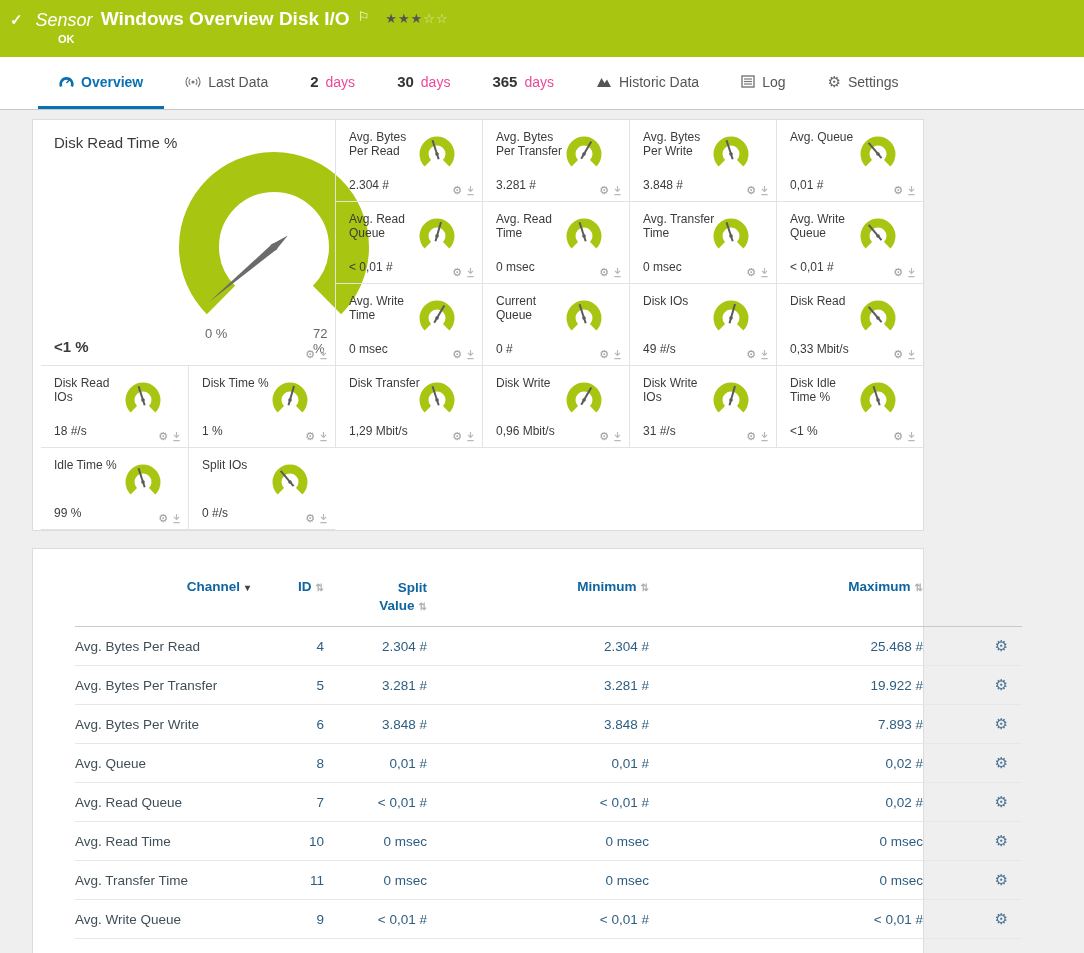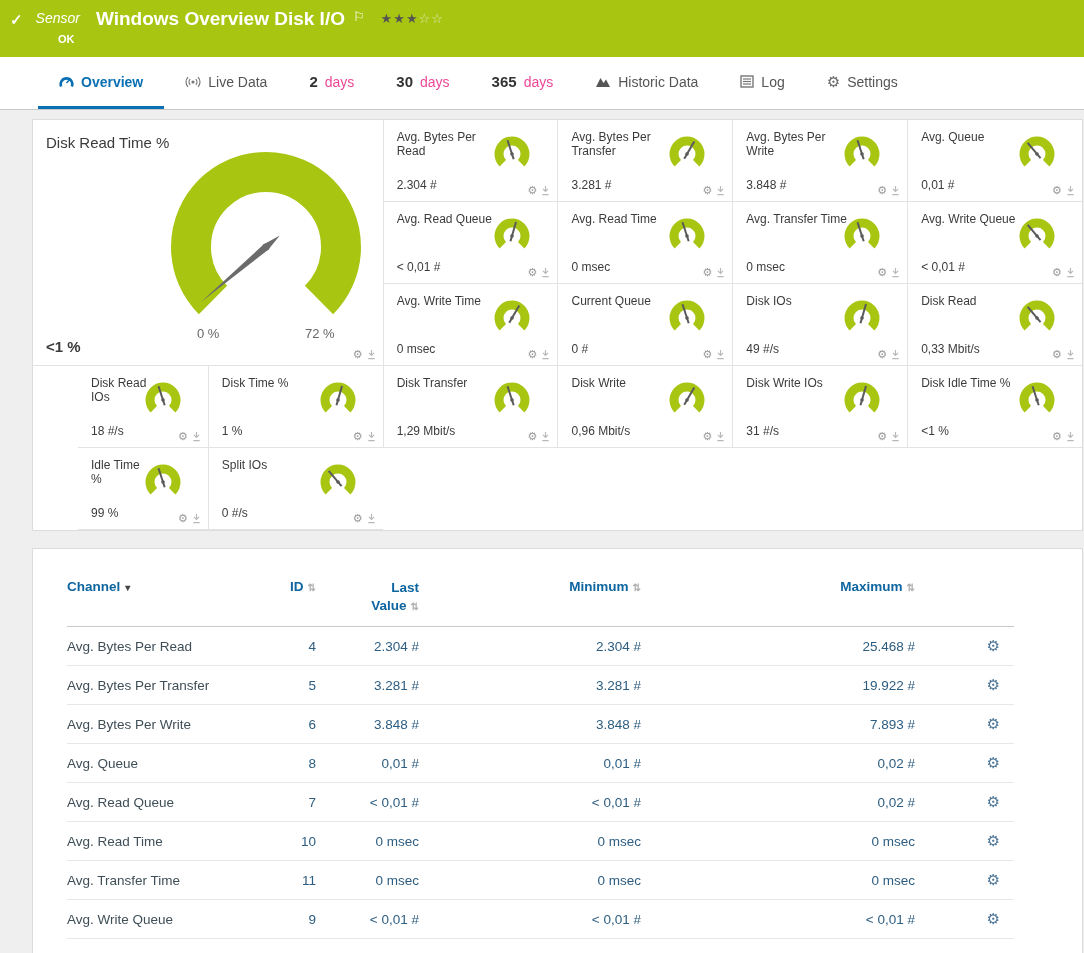--- a/index.html
+++ b/index.html
@@ -7,21 +7,21 @@
   html,body { margin:0; padding:0; }
   body {
     width:1084px; height:953px; overflow:hidden;
     font-family:"Liberation Sans", sans-serif; background:#fff; color:#3b3b3b;
   }
 
   
   .topbar { height:57px; background:var(--green); color:#fff; position:relative; }
   .topbar-row { display:flex; align-items:flex-start; padding:7px 0 0 10px; }
   .check-ico { font-size:15px; font-weight:bold; margin-top:4px; }
-  .kind { font-style:italic; font-size:14px; margin:3px 8px 0 13px; }
+  .kind { font-style:italic; font-size:18px; margin:3px 0 0 13px; }
   .sensor-title { font-size:19px; font-weight:bold; margin:1px 0 0 8px; }
   .flag-ico { font-size:13px; margin:2px 0 0 8px; cursor:pointer; }
   .stars { margin:4px 0 0 16px; font-size:13px; letter-spacing:1px; cursor:pointer; }
   .star-f { color:#545454; }
   .star-e { color:#dfe8ae; }
   .status-ok { position:absolute; left:58px; top:33px; font-size:11px; font-weight:bold; }
 
   
   .tabs { height:53px; background:#fff; border-bottom:1px solid #c9c9c9; display:flex; align-items:center; padding-left:38px; }
   .tab { height:100%; display:flex; align-items:center; gap:7px; padding:0 21px; font-size:14px; color:#555;
@@ -30,27 +30,27 @@
   .tab .num { font-weight:bold; color:#333; font-size:15px; }
   .tab .word { color:#ec4899; }
   .tab svg { flex:none; }
   .ov-arc { fill:none; stroke:var(--blue); stroke-width:2.6; }
   .ov-needle { stroke:var(--blue); stroke-width:1.4; }
   .gray-ico { stroke:#777; fill:none; stroke-width:1.2; }
   .gear-tab { font-size:15px; color:#666; }
 
   
   .content { background:#efefef; padding:9px 0 0 32px; height:843px; }
-  .card { background:#fff; border:1px solid #dcdcdc; width:1051px; }
+  .card { background:#fff; border:1px solid #dcdcdc; width:892px;padding-left:8px; }
 
   
   .gauge-grid { display:grid; grid-template-columns:repeat(6,1fr); }
   .big-tile { grid-column:span 2; grid-row:span 3; position:relative; height:246px; border-bottom:1px solid #e3e3e3; cursor:pointer; }
   .tile { position:relative; height:82px; border-bottom:1px solid #e3e3e3; border-left:1px solid #e3e3e3; cursor:pointer; }
-  .tile:nth-child(14), .tile:nth-child(20) { border-left:none;margin-left:45px; }
+  .tile:nth-child(14), .tile:nth-child(20) { border-left:none; }
   .tile-label { position:absolute; top:11px; left:13px; right:58px; font-size:12px; color:#3b3b3b; line-height:1.15; }
   .tile-value { position:absolute; bottom:9px; left:13px; font-size:12px; color:#3b3b3b; }
   .mini-gauge { position:absolute; top:14px; right:22px; }
   .arc { fill:none; stroke:var(--green); stroke-width:9; }
   .needle { stroke:#5a5a5a; stroke-width:2; transform-origin:23px 20px; transform:rotate(-18deg); }
   .hub { fill:#5a5a5a; }
   .tile:nth-child(3n) .needle { transform:rotate(16deg); }
   .tile:nth-child(4n+1) .needle { transform:rotate(-40deg); }
   .tile:nth-child(7n+3) .needle { transform:rotate(30deg); }
   .tile-icons { position:absolute; right:7px; bottom:5px; display:flex; align-items:center; gap:4px; }
@@ -65,21 +65,21 @@
   .big-needle { fill:#6b6b6b; }
   .scale-min { position:absolute; top:206px; left:164px; font-size:13px; color:#666; }
   .scale-max { position:absolute; top:206px; left:272px; font-size:13px; color:#666; }
 
   
   .table-card { margin-top:17px; min-height:420px; }
   .table-wrap { padding:26px 70px 8px 34px; }
   table { width:100%; border-collapse:collapse; table-layout:fixed; }
   th { color:#0e65a0; font-size:13.5px; font-weight:bold; text-align:right; vertical-align:top;
        padding:4px 0 12px; border-bottom:1px solid #c9c9c9; cursor:pointer; }
-  th.h-channel { text-align:left; }
+  th.h-channel { text-align:right; }
   td { font-size:13.5px; padding:10px 0; border-bottom:1px solid #e7e7e7; }
   td.c-channel { color:#3f4e57; text-align:left; }
   td.c-num { text-align:right; color:#2d5d80; }
   td.c-gear { text-align:right; padding-right:14px; }
   .row-gear { color:#4d7596; font-size:15px; cursor:pointer; }
   .sort-tri { color:#444; font-size:10px; margin-left:5px; }
   .sort-both { color:#b0b0b0; font-size:10px; margin-left:4px; }
   .lv-line { line-height:1.3; }
 </style>
 </head>
@@ -102,21 +102,21 @@
         <path class="ov-arc" d="M2.2 11.5 A5.8 5.8 0 1 1 12.8 11.5"></path>
         <line class="ov-needle" x1="7.5" y1="8" x2="11.5" y2="3.5"></line>
       </svg>
     <span>Overview</span>
   </div>
   <div class="tab">
     <svg width="16" height="12" viewBox="0 0 16 12">
         <circle cx="8" cy="6" r="1.6" fill="#777"></circle>
         <path class="gray-ico" d="M5.2 3.2 a4 4 0 0 0 0 5.6 M3 1.2 a6.8 6.8 0 0 0 0 9.6 M10.8 3.2 a4 4 0 0 1 0 5.6 M13 1.2 a6.8 6.8 0 0 1 0 9.6"></path>
       </svg>
-    <span>Live Data</span>
+    <span>Last Data</span>
   </div>
   <div class="tab">
     <span class="num">2</span>
       <span class="word">days</span>
   </div>
   <div class="tab">
     <span class="num">30</span>
       <span class="word">days</span>
   </div>
   <div class="tab">
@@ -477,21 +477,21 @@
             <col style="width:103px">
             <col style="width:222px">
             <col style="width:274px">
             <col style="width:99px">
         </colgroup>
         <thead>
           <tr>
             <th class="h-channel"><span>Channel</span><span class="sort-tri">▾</span></th>
             <th><span>ID</span><span class="sort-both">⇅</span></th>
             <th>
-                <div class="lv-line">Last</div>
+                <div class="lv-line">Split</div>
                 <div class="lv-line"><span>Value</span><span class="sort-both">⇅</span></div>
               </th>
             <th><span>Minimum</span><span class="sort-both">⇅</span></th>
             <th><span>Maximum</span><span class="sort-both">⇅</span></th>
             <th></th>
           </tr>
         </thead>
         <tbody>
           <tr>
               <td class="c-channel">Avg. Bytes Per Read</td>

